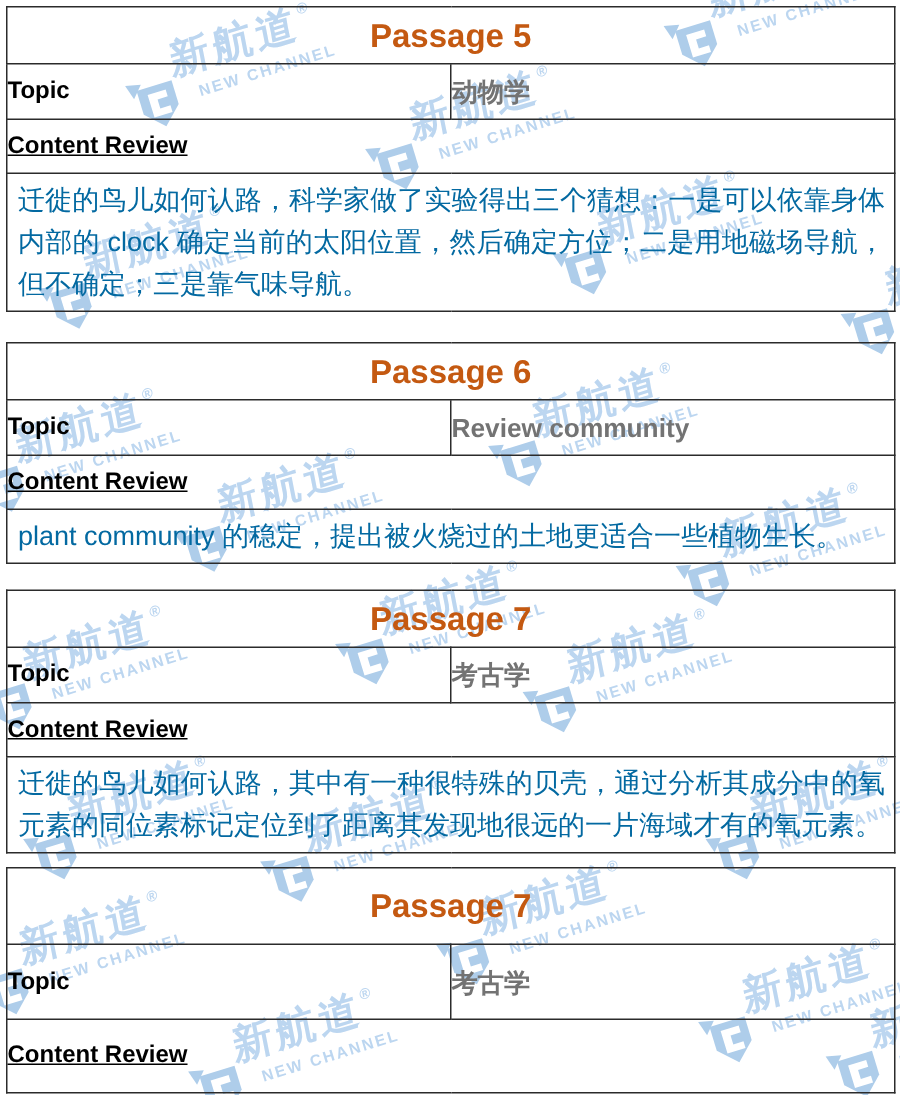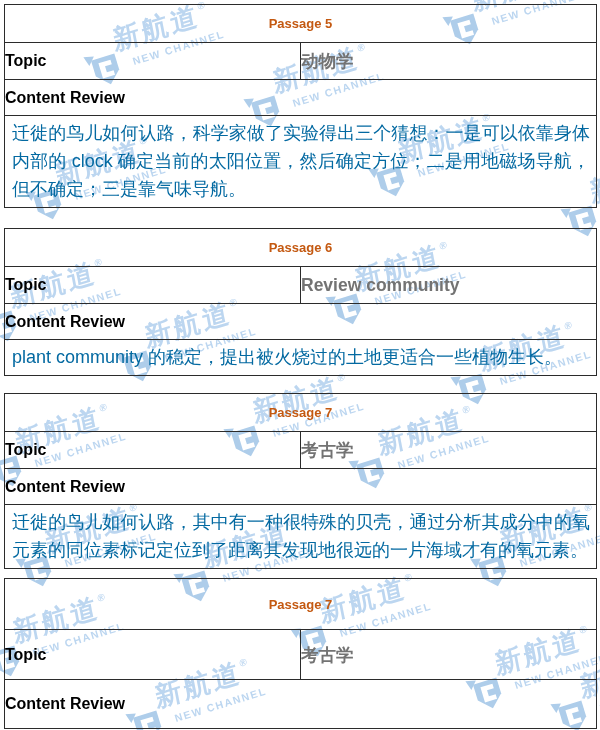--- a/index.html
+++ b/index.html
@@ -62,27 +62,27 @@
     padding: 0;
     background: transparent;
   }
   .t1 { top: 4px;   height: 196px; }
   .t2 { top: 228px; height: 145px; }
   .t3 { top: 393px; height: 165px; }
   .t4 { top: 578px; height: 151px; }
 
   tr.row-header        { height: 38px; }
   tr.row-topic         { height: 37px; }
-  tr.row-cr            { height: 36px; }
+  tr.row-cr            { height: 36px; text-decoration: underline; }
 
   .p-title {
     text-align: center;
     color: #C45911;
     font-weight: bold;
-    font-size: 13px;
+    font-size: 22px;
   }
   .topic-label, .cr-label {
     color: #000000;
     font-weight: bold;
     font-size: 16px;
     padding-left: 8px;
   }
   .col-topic-label { width: 154px; }
   .topic-value {
     font-weight: bold;

